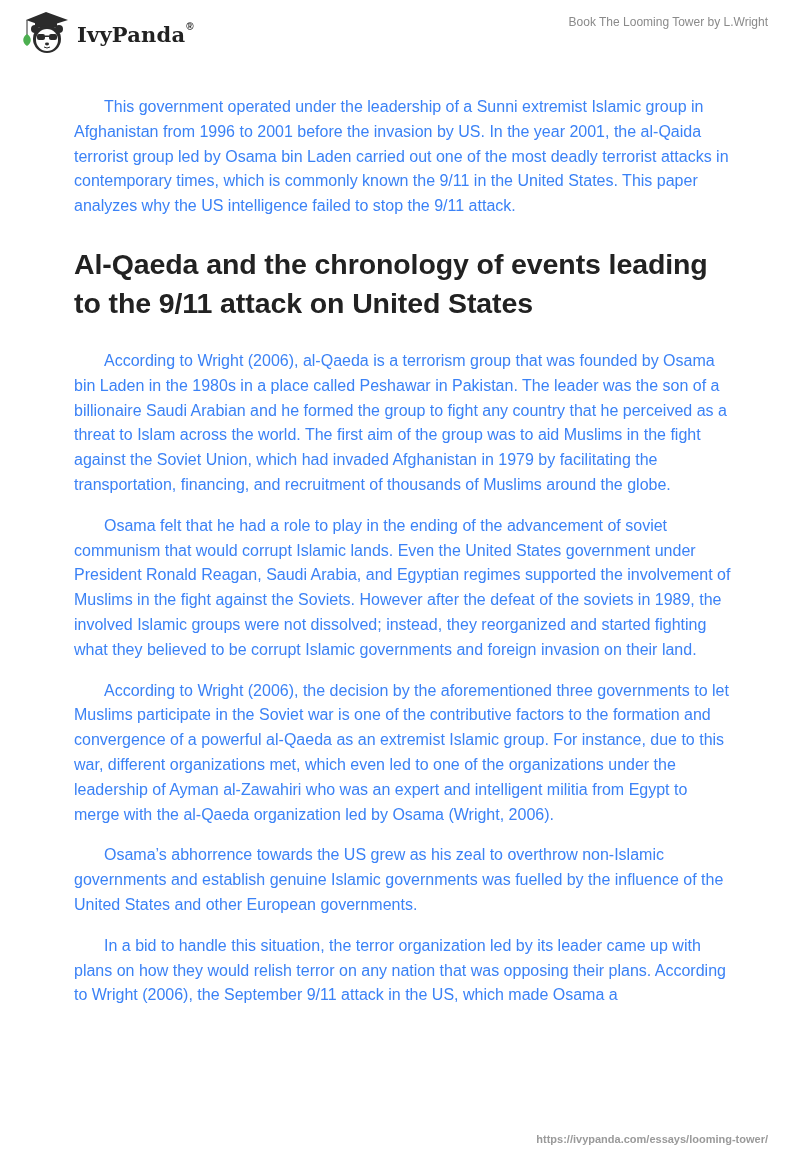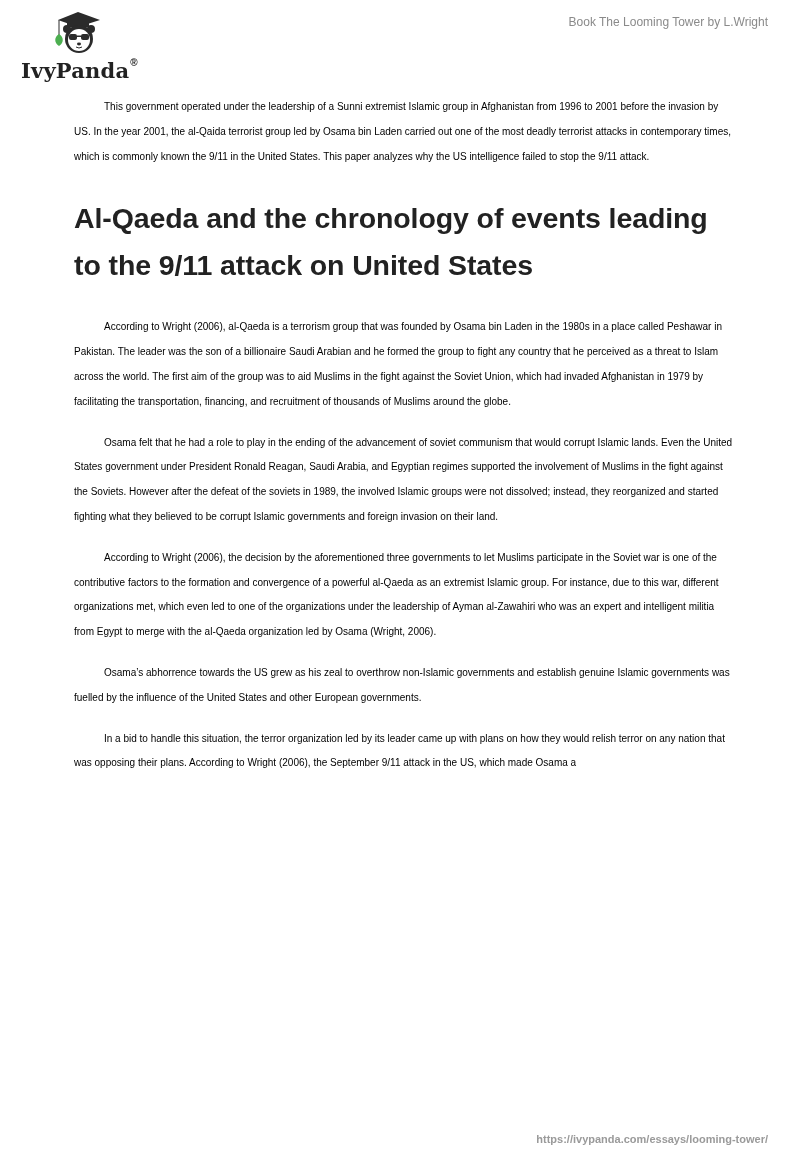--- a/index.html
+++ b/index.html
@@ -20,21 +20,20 @@
     left: 0; top: 0;
     width: 800px;
     height: 60px;
   }
   .logo {
     position: absolute;
     left: 18px;
     top: 8px;
     display: flex;
     align-items: center;
-    flex-direction: column;
   }
   .logo-mark {
     width: 56px;
     height: 48px;
   }
   .logo-text {
     font-family: "DejaVu Serif", serif;
     font-weight: bold;
     font-size: 21px;
     color: #222;
@@ -59,29 +58,29 @@
     color: #8a8a8a;
     text-align: right;
   }
   .content {
     position: absolute;
     left: 74px;
     top: 95px;
     width: 660px;
   }
   .para {
-    font-size: 10px;
+    font-size: 16px;
     line-height: 24.8px;
-    color: #000000;
+    color: #3b82f6;
     margin: 0 0 16px 0;
     text-indent: 30px;
   }
   .section-heading {
     font-size: 28.5px;
-    line-height: 47px;
+    line-height: 39px;
     font-weight: bold;
     color: #222;
     margin: 26px 0 26px 0;
     letter-spacing: -0.1px;
   }
   .footer-url {
     position: absolute;
     right: 32px;
     bottom: 15px;
     font-size: 11px;

